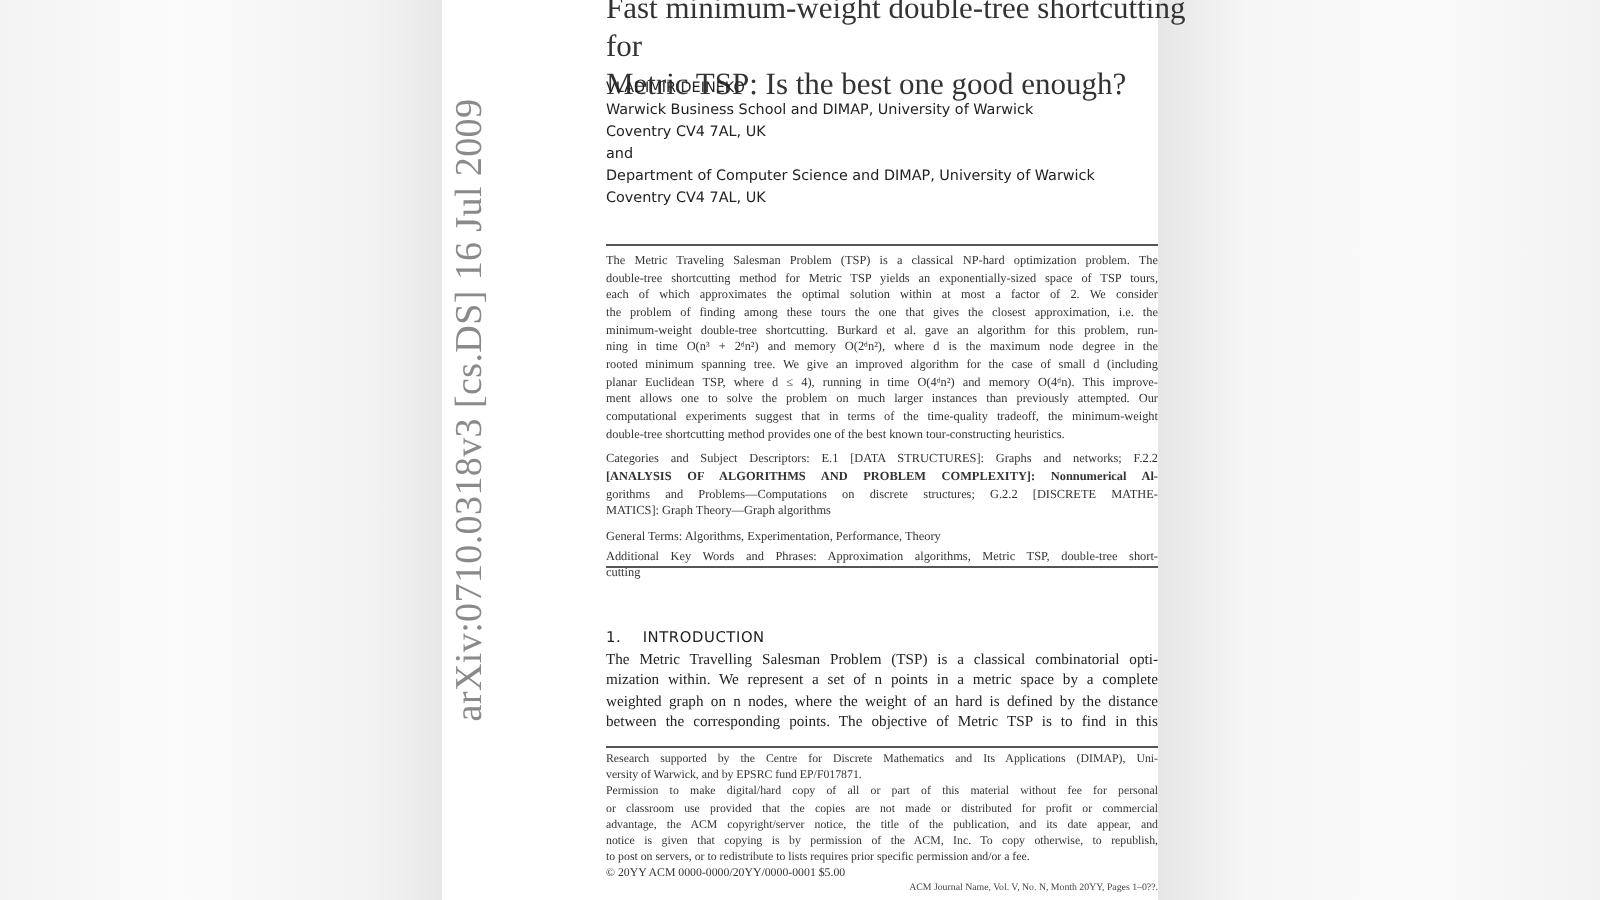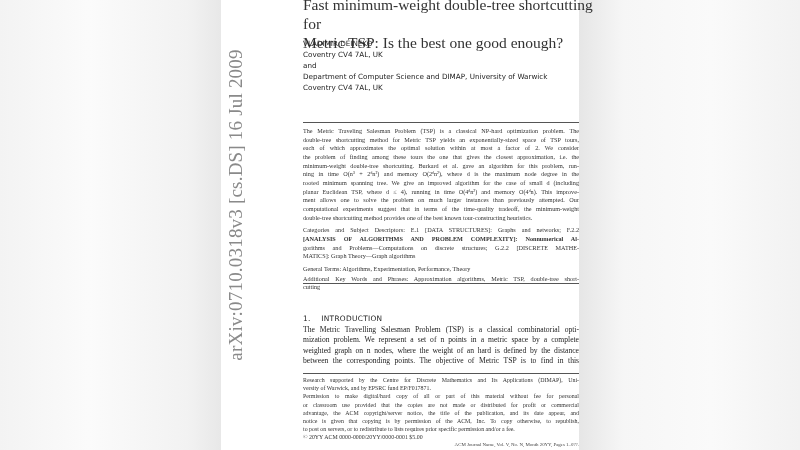--- a/index.html
+++ b/index.html
@@ -148,20 +148,21 @@
   <span>arXiv:0710.0318v3  [cs.DS]  16 Jul 2009</span>
 </div>
 
 <h1 class="title">
   <span style="display:block">Fast minimum-weight double-tree shortcutting for</span>
   <span style="display:block">Metric TSP: Is the best one good enough?</span>
 </h1>
 
 <div class="authors">
   <div>VLADIMIR DEINEKO</div>
+  <div>Warwick Business School and DIMAP, University of Warwick</div>
   <div>Coventry CV4 7AL, UK</div>
   <div>and</div>
   <div>Department of Computer Science and DIMAP, University of Warwick</div>
   <div>Coventry CV4 7AL, UK</div>
 </div>
 
 <div class="rule" style="top:122px;"></div>
 
 <div class="abstract">
   <p>
@@ -194,21 +195,21 @@
 
 <div class="rule" style="top:283px;"></div>
 
 <div class="section-heading">
   <span class="num">1.</span>
   <span>INTRODUCTION</span>
 </div>
 
 <div class="intro">
   <span class="line">The Metric Travelling Salesman Problem (TSP) is a classical combinatorial opti-</span>
-  <span class="line">mization problem. We represent a set of n points in a metric space by a complete</span>
+  <span class="line">mization within. We represent a set of n points in a metric space by a complete</span>
   <span class="line">weighted graph on n nodes, where the weight of an hard is defined by the distance</span>
   <span class="line">between the corresponding points.  The objective of Metric TSP is to find in this</span>
 </div>
 
 <div class="rule" style="top:373px;"></div>
 
 <div class="footnote">
   <span class="line">Research supported by the Centre for Discrete Mathematics and Its Applications (DIMAP), Uni-</span>
   <span class="line last">versity of Warwick, and by EPSRC fund EP/F017871.</span>
   <span class="line">Permission to make digital/hard copy of all or part of this material without fee for personal</span>

